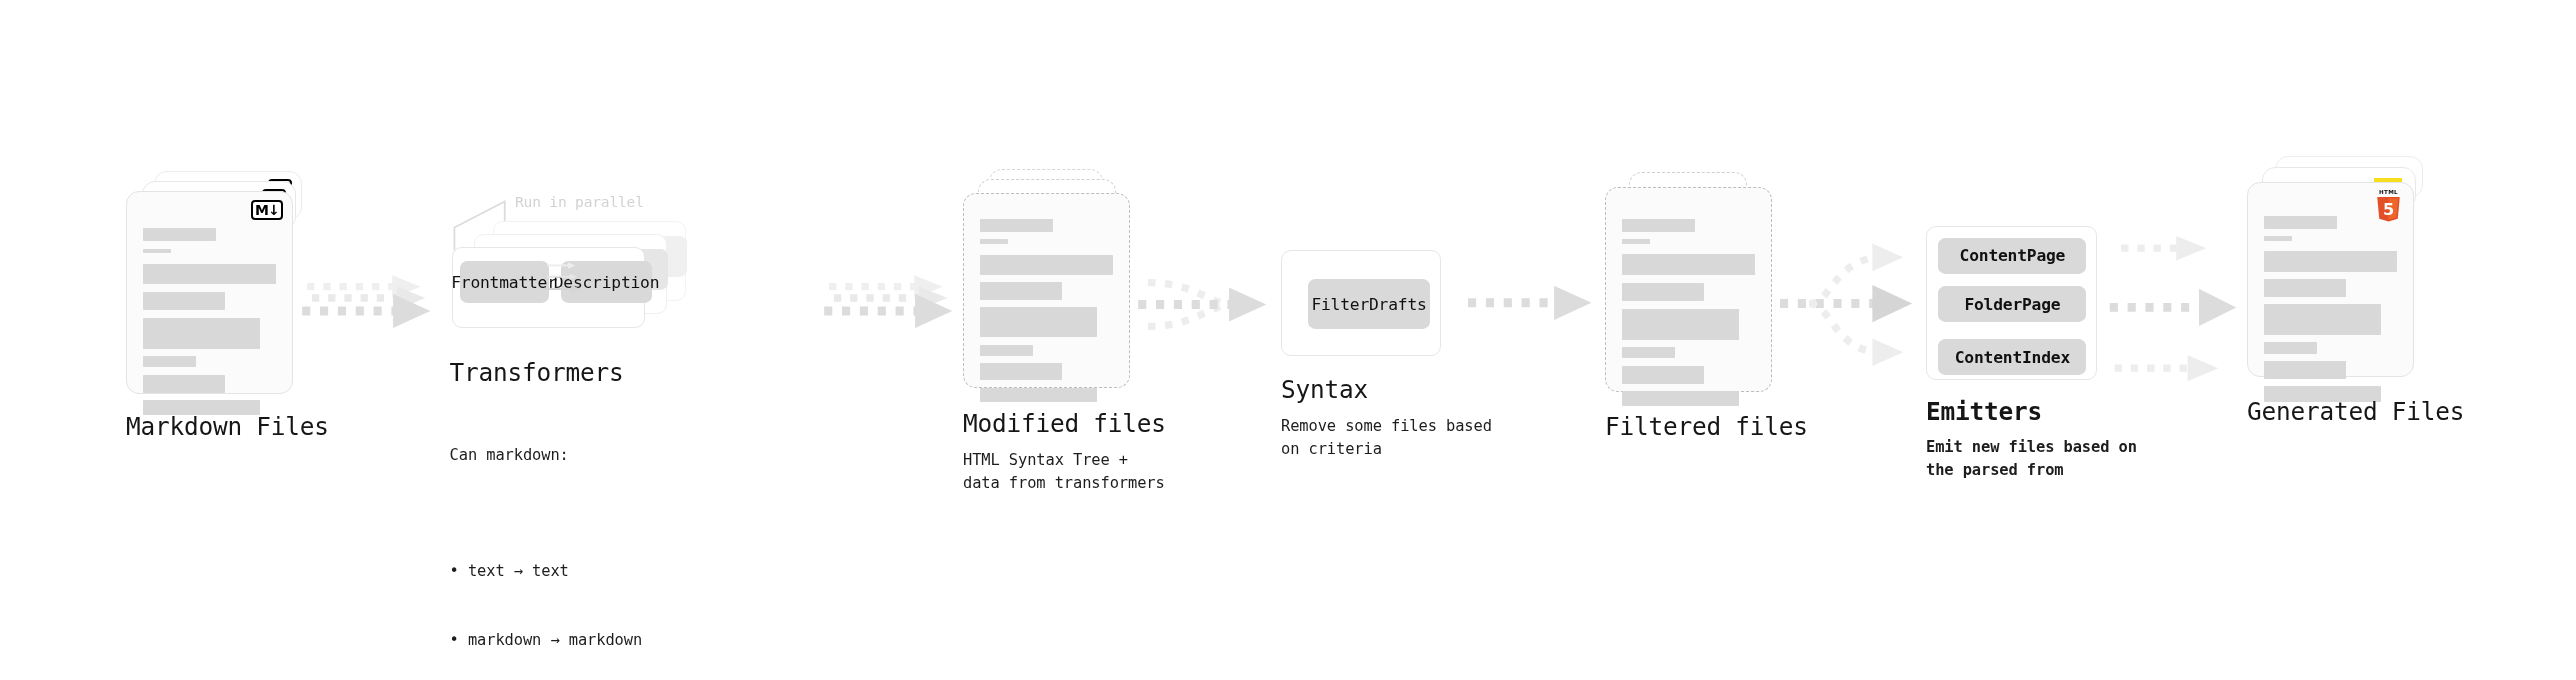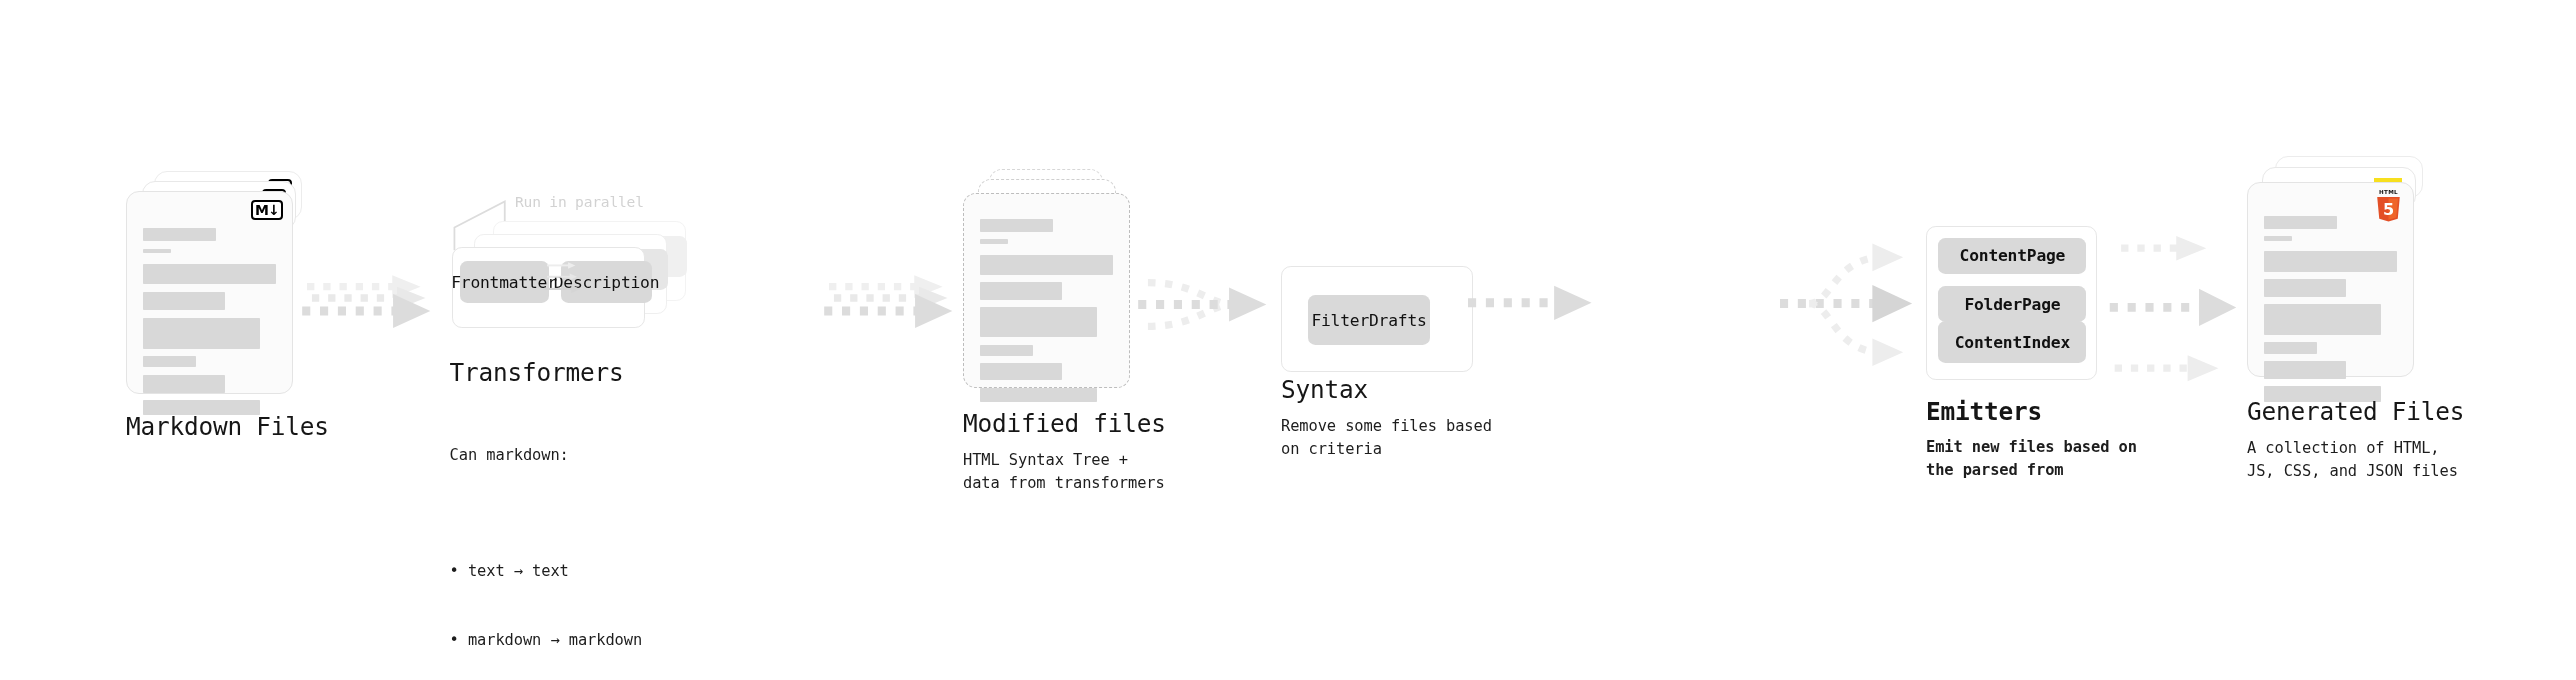--- a/index.html
+++ b/index.html
@@ -319,52 +319,72 @@
     <g fill="none" stroke-linecap="butt">
       <path d="M 6 18 C 58 18, 74 38, 104 45" stroke="#ededed" stroke-width="9" stroke-dasharray="9 12"></path>
       <path d="M 6 72 C 58 72, 74 52, 104 45" stroke="#ededed" stroke-width="9" stroke-dasharray="9 12"></path>
       <line x1="-6" y1="45" x2="112" y2="45" stroke="#dcdcdc" stroke-width="11" stroke-dasharray="10 12"></line>
     </g>
     <polygon points="106,24 152,45 106,66" fill="#dcdcdc"></polygon>
   </svg>
 
   <div class="stage" style="left:1281px; top:250px;">
 
-    <div class="proc-box" style="left:0px; top:16px; width:192px; height:106px; position:relative;">
+    <div class="proc-box" style="left:0px; top:0px; width:160px; height:106px; position:relative;">
       <div class="pill" style="left:26px; top:28px; width:122px; height:50px;">FilterDrafts</div>
     </div>
 
     <div class="caption" style="position:absolute; left:0px; top:126px;">Syntax</div>
     <div class="subcaption" style="position:absolute; left:0px; top:165px;">Remove some files based
 on criteria</div>
   </div>
 
   <svg class="abs-svg" style="left:1468px; top:284px;" width="130" height="49" viewBox="0 0 160 60">
     <line x1="0" y1="23" x2="112" y2="23" stroke="#dcdcdc" stroke-width="11" stroke-dasharray="10 12" stroke-linecap="butt"></line>
     <polygon points="106,2 152,23 106,44" fill="#dcdcdc"></polygon>
   </svg>
 
+  <div class="stage" style="left:1605px; top:172px;">
+
+    <div class="doc-stack" style="width:187px; height:228px;">
+      <div class="doc dashed ghost1" style="left:24.4px; top:0px; width:118px; height:32.5px;"></div>
+      <div class="doc dashed" style="left:0px; top:14.6px; width:167px; height:205px;">
+        <div class="skeleton" style="top:31px;">
+          <div class="bar" style="width:55%; height:13px;"></div>
+          <div class="bar" style="width:21%; height:4.9px; margin-bottom:10.6px;"></div>
+          <div class="bar" style="width:100%; height:21px;"></div>
+          <div class="bar" style="width:62%; height:18.7px;"></div>
+          <div class="bar" style="width:88%; height:31px;"></div>
+          <div class="bar" style="width:40%; height:11.4px;"></div>
+          <div class="bar" style="width:62%; height:18px;"></div>
+          <div class="bar" style="width:88%; height:15.4px;"></div>
+        </div>
+      </div>
+    </div>
+
+    <div class="caption" style="position:absolute; left:0px; top:241px;">Filtered files</div>
+  </div>
 
   <svg class="abs-svg" style="left:1780px; top:229px;" width="154" height="154" viewBox="0 0 190 190">
     <g fill="none" stroke-linecap="butt">
       <line x1="0" y1="92" x2="120" y2="92" stroke="#dcdcdc" stroke-width="11" stroke-dasharray="10 12"></line>
       <path d="M 36 92 C 62 92, 66 42, 118 35" stroke="#ededed" stroke-width="9" stroke-dasharray="9 12"></path>
       <path d="M 36 92 C 62 92, 66 146, 118 152" stroke="#ededed" stroke-width="9" stroke-dasharray="9 12"></path>
     </g>
     <polygon points="114,18 152,35 114,52" fill="#ededed"></polygon>
     <polygon points="114,69 163,92 114,115" fill="#d5d5d5"></polygon>
     <polygon points="114,135 152,152 114,169" fill="#ededed"></polygon>
   </svg>
 
   <div class="stage" style="left:1926px; top:226px;font-weight:bold;">
 
     <div class="proc-box" style="left:0px; top:0px; width:171px; height:154px; position:relative;">
       <div class="pill" style="left:11.4px; top:10.6px; width:148px; height:36px;">ContentPage</div>
       <div class="pill" style="left:11.4px; top:59px; width:148px; height:36px;text-align:right;">FolderPage</div>
-      <div class="pill" style="left:11.4px; top:94px; width:148px; height:42px;">ContentIndex</div>
+      <div class="pill" style="left:11.4px; top:112px; width:148px; height:36px;">ContentIndex</div>
     </div>
 
     <div class="caption" style="position:absolute; left:0px; top:172px;">Emitters</div>
     <div class="subcaption" style="position:absolute; left:0px; top:210px;">Emit new files based on
 the parsed from</div>
   </div>
 
   <svg class="abs-svg" style="left:2113px; top:232px;" width="146" height="150" viewBox="0 0 180 185">
     <g stroke-linecap="butt">
       <line x1="10" y1="20" x2="82" y2="20" stroke="#ededed" stroke-width="9" stroke-dasharray="9 11"></line>
@@ -412,18 +432,16 @@
           <div class="bar" style="width:62%; height:18px;"></div>
           <div class="bar" style="width:88%; height:31px;"></div>
           <div class="bar" style="width:40%; height:11.4px;"></div>
           <div class="bar" style="width:62%; height:18px;"></div>
           <div class="bar" style="width:88%; height:15.4px;"></div>
         </div>
       </div>
     </div>
 
     <div class="caption" style="position:absolute; left:0px; top:242px;">Generated Files</div>
-    <div class="subcaption" style="position:absolute; left:0px; top:281px;">A collection of HTML,
-JS, CSS, and JSON files</div>
   </div>
 
 </div>
 
 
 </body></html>

